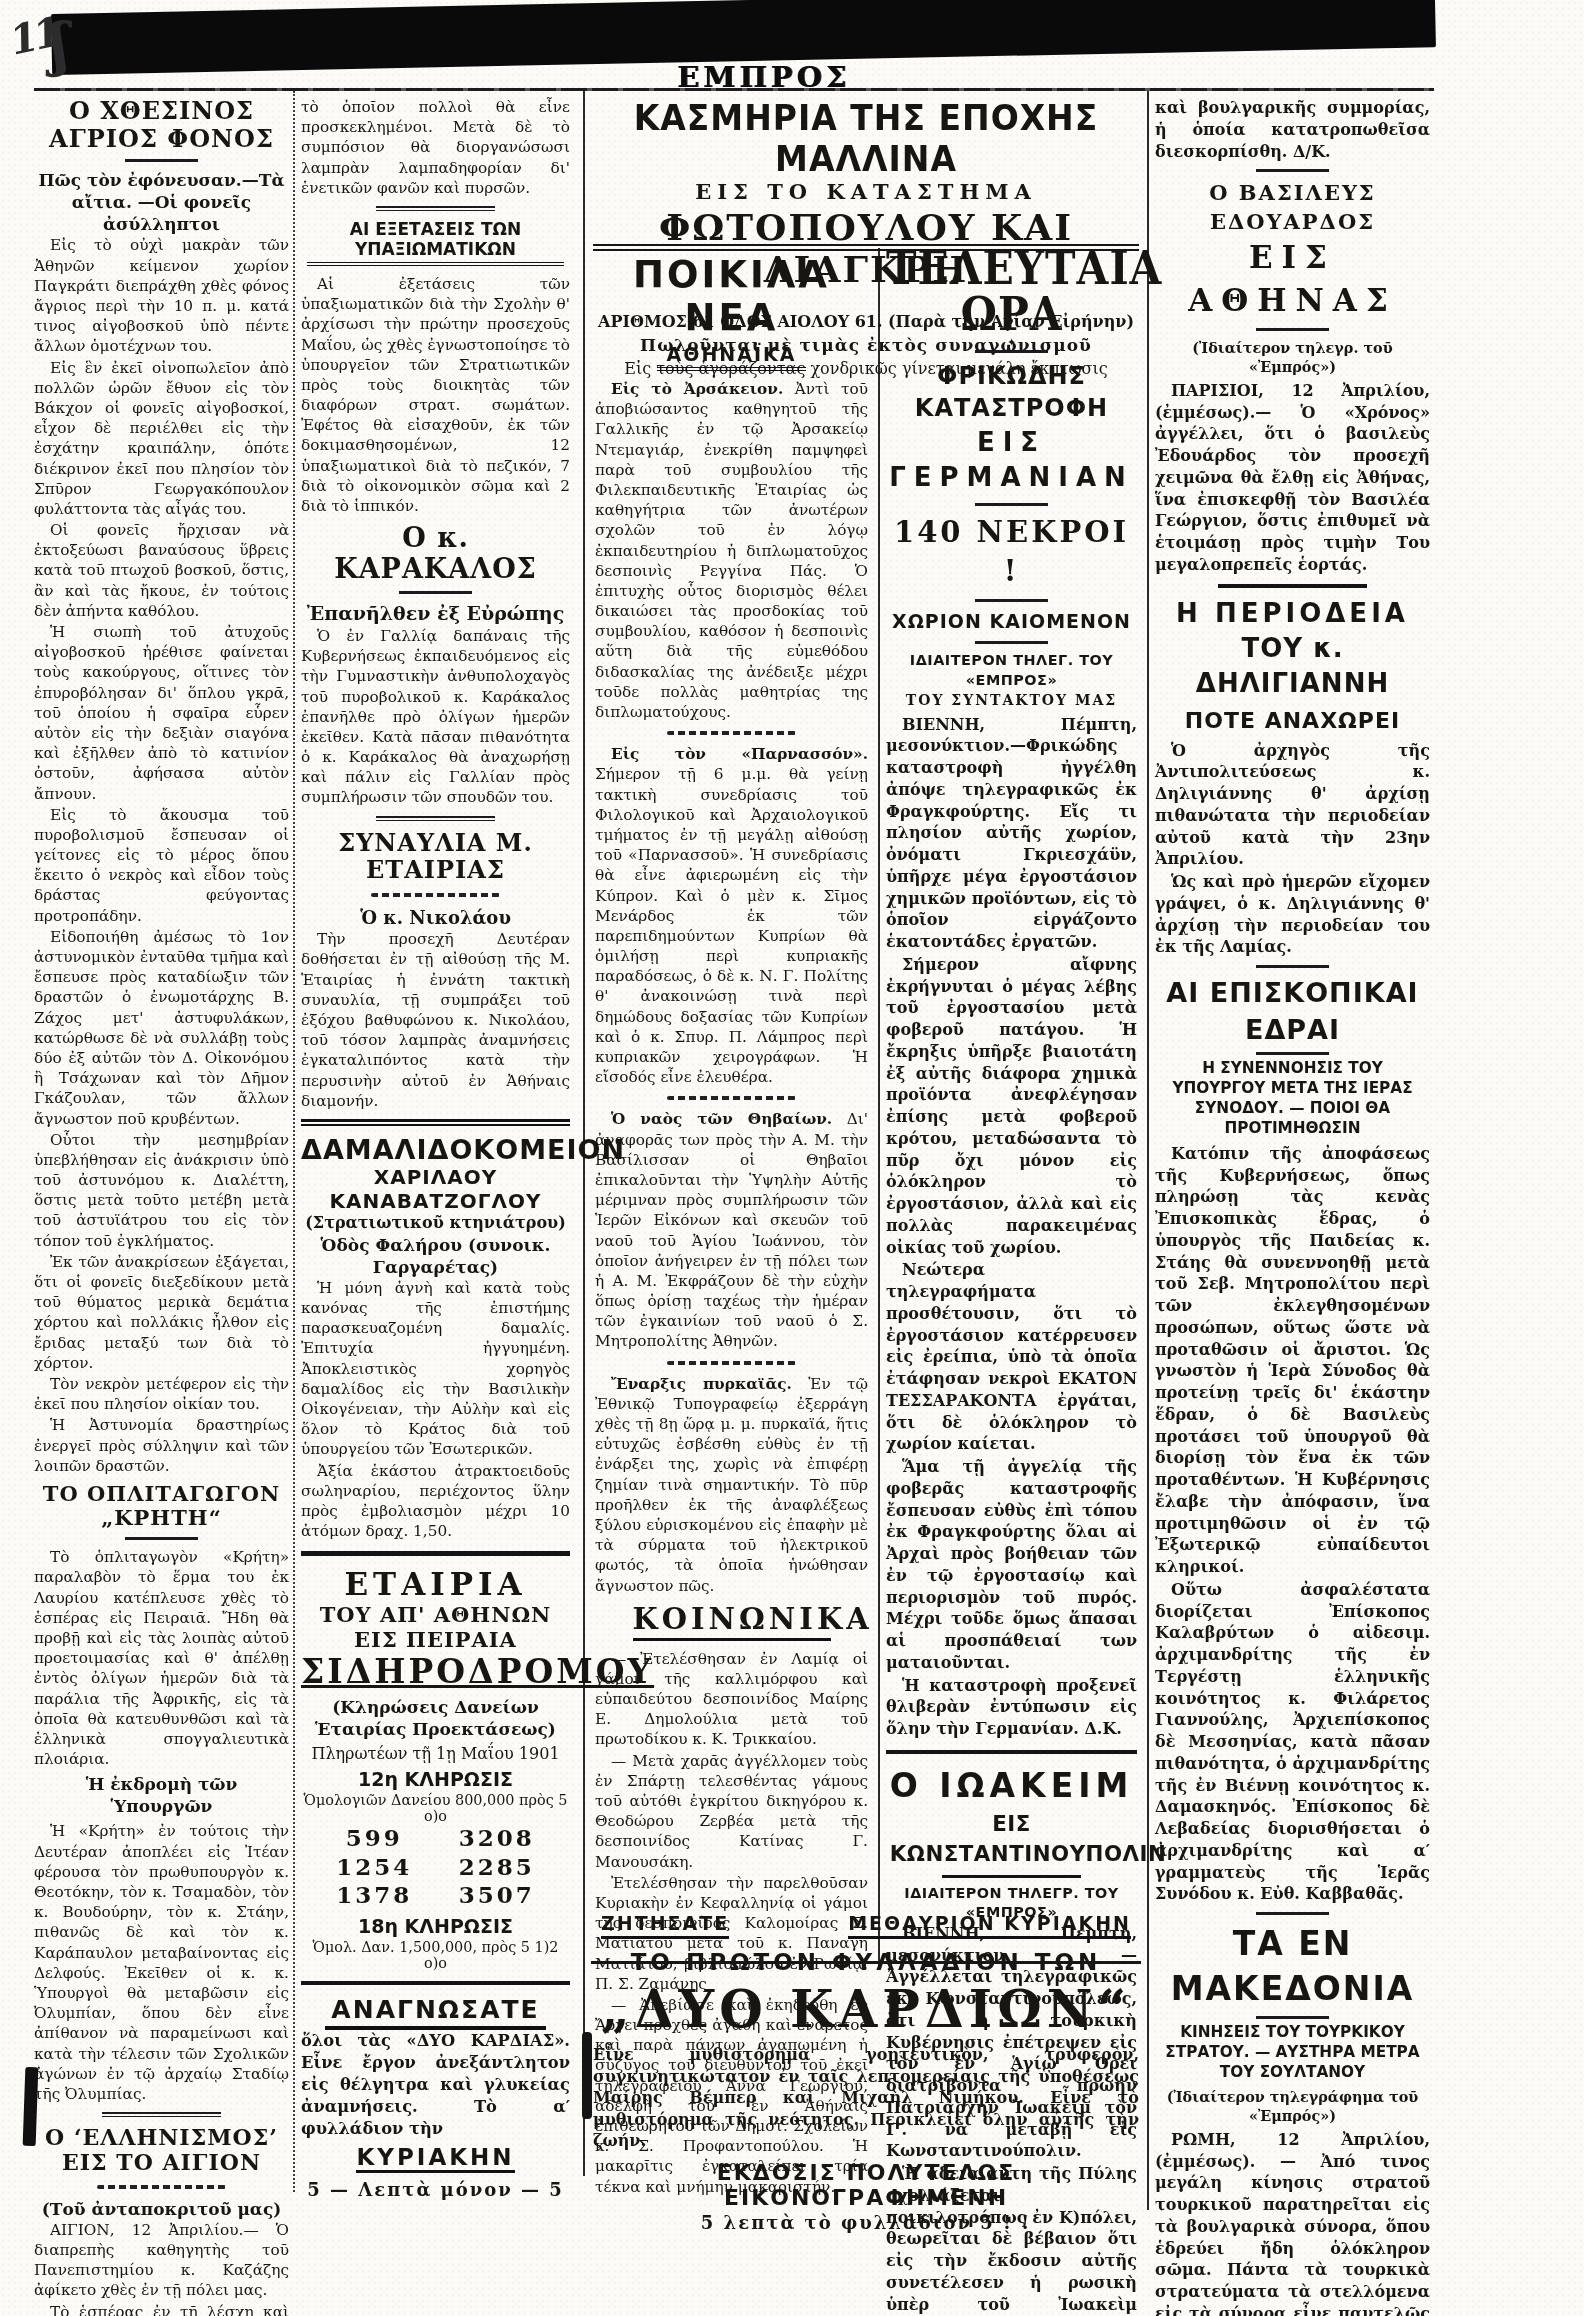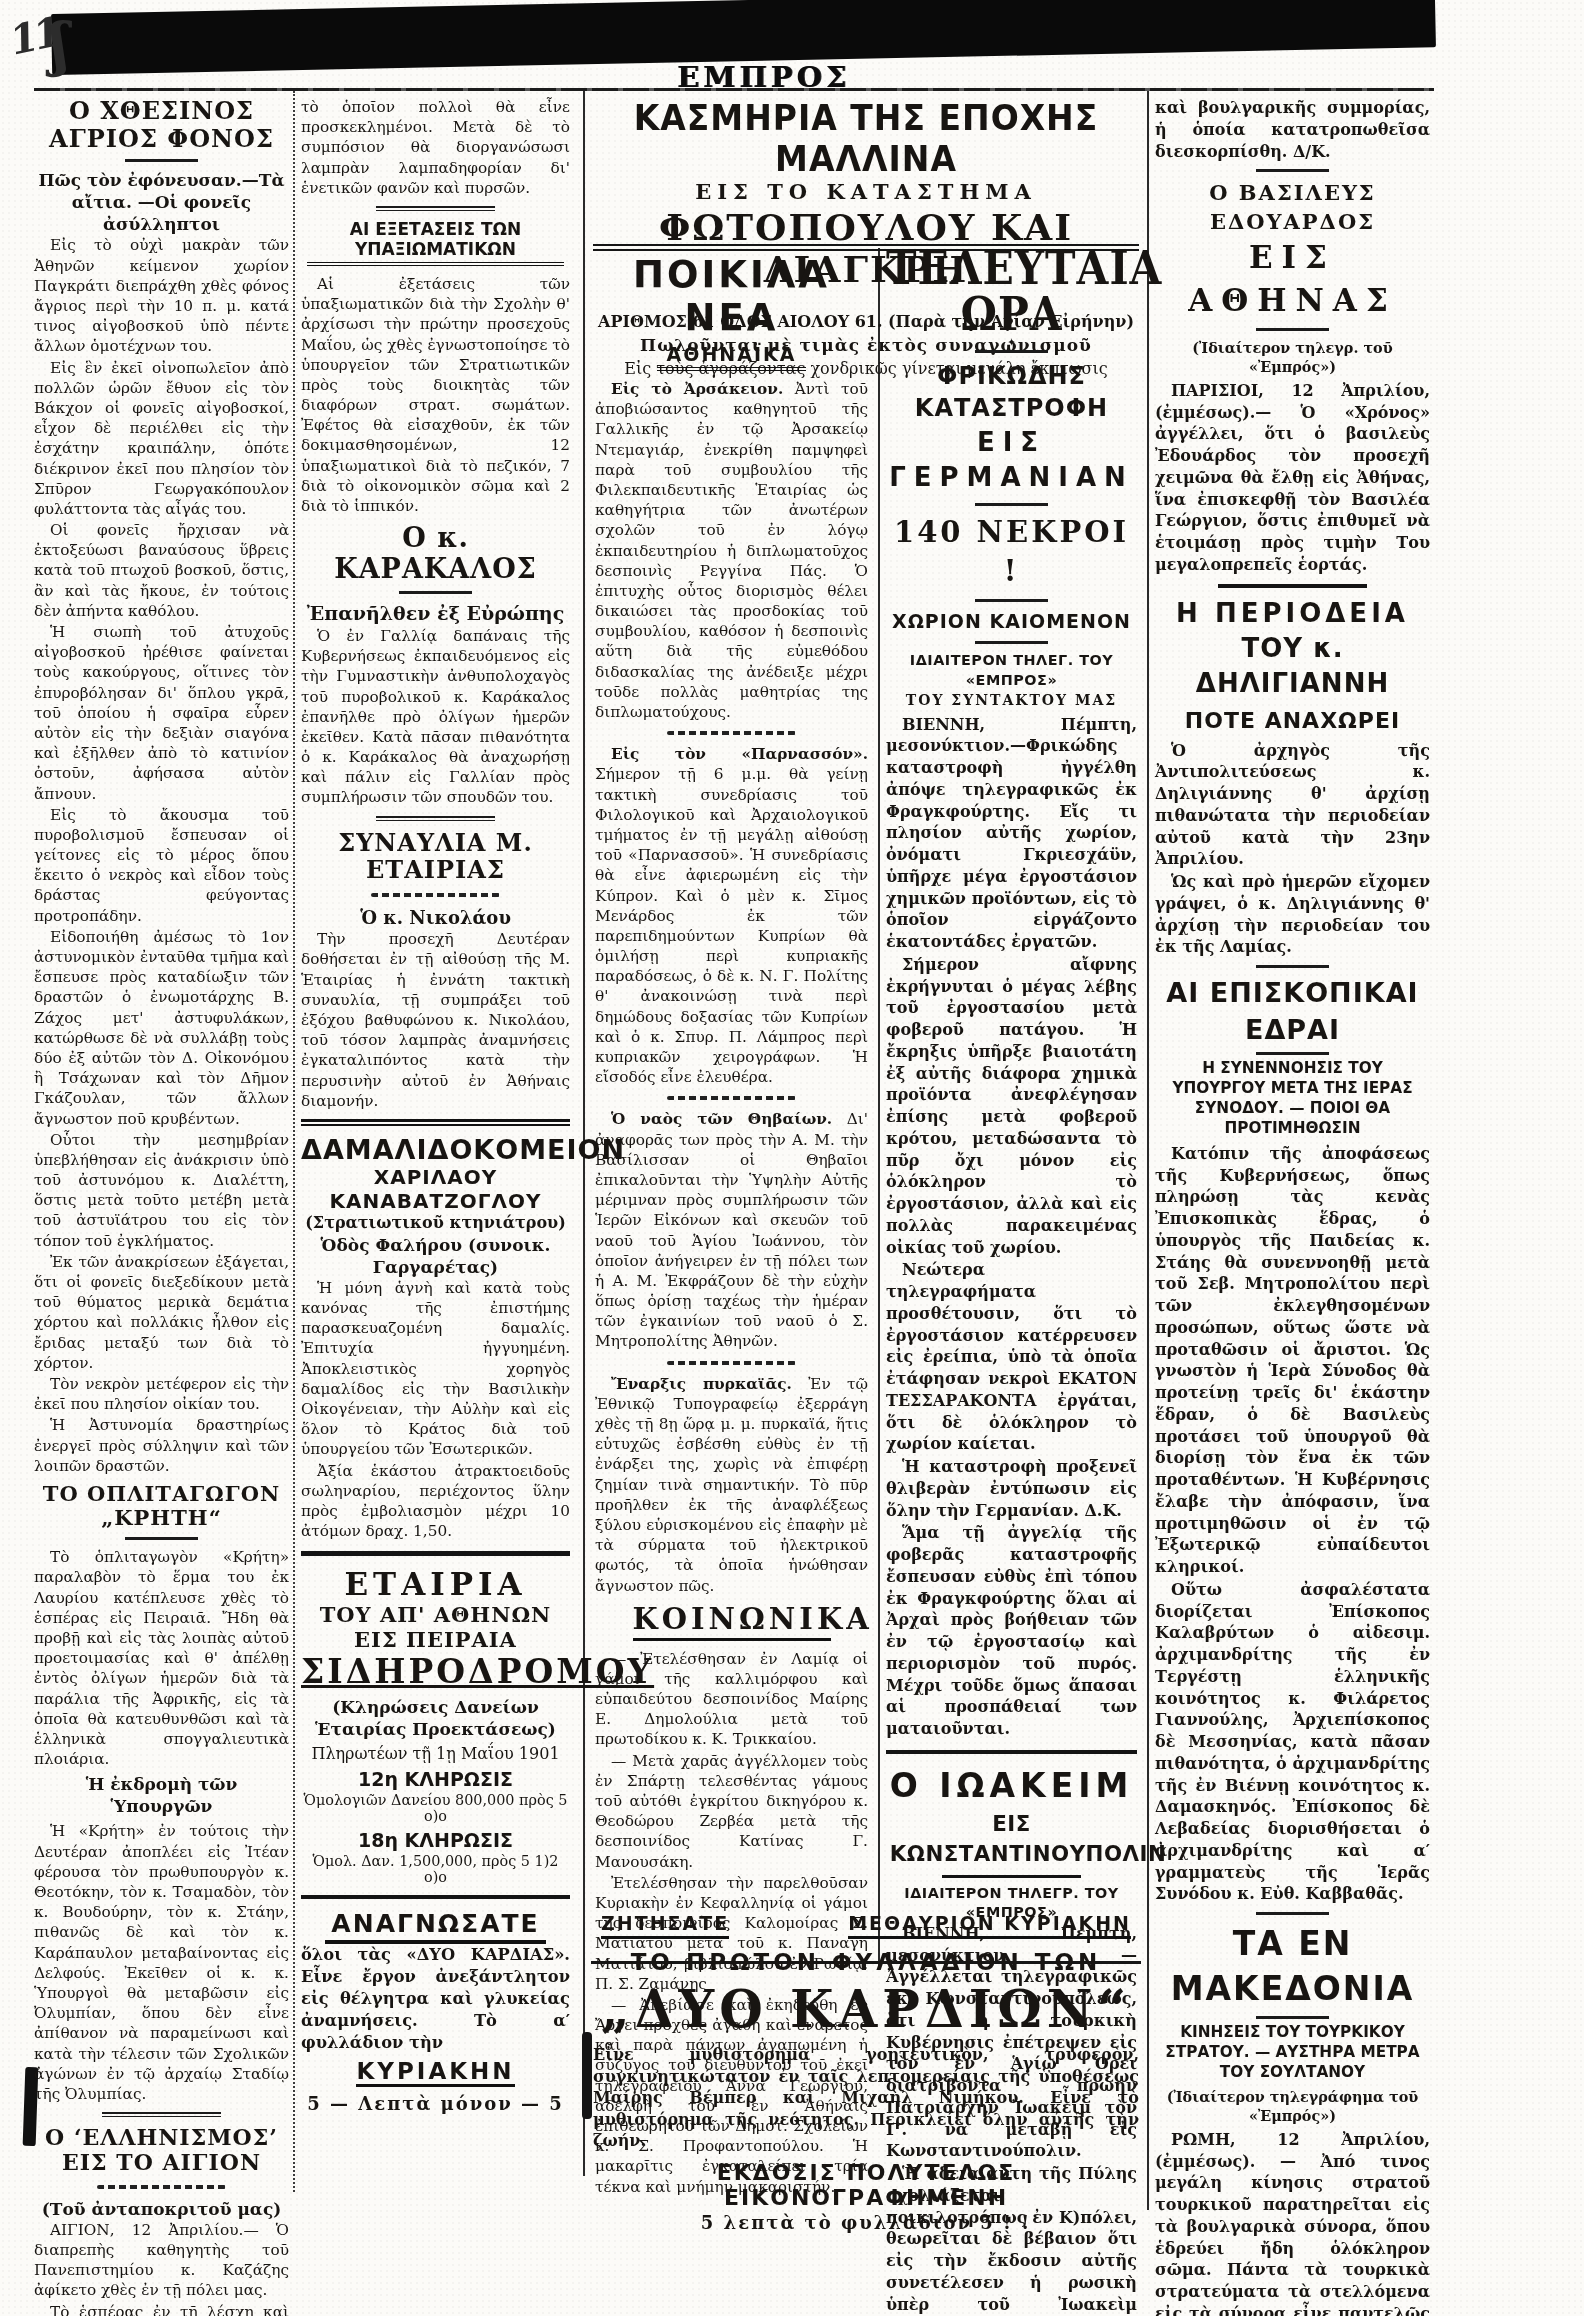--- a/index.html
+++ b/index.html
@@ -203,20 +203,32 @@
       <div class="thick"></div>
     </div>
     <div class="art">
       <div class="etairia1">ΕΤΑΙΡΙΑ</div>
       <div class="etairia2">ΤΟΥ ΑΠ' ΑΘΗΝΩΝ ΕΙΣ ΠΕΙΡΑΙΑ</div>
       <div class="etairia3">ΣΙΔΗΡΟΔΡΟΜΟΥ</div>
       <div class="klir-note">(Κληρώσεις Δανείων Ἑταιρίας Προεκτάσεως)</div>
       <div class="klir-pay">Πληρωτέων τῇ 1ῃ Μαΐου 1901</div>
       <div class="h-slab klir-t">12η ΚΛΗΡΩΣΙΣ</div>
       <div class="klir-s">Ὁμολογιῶν Δανείου 800,000 πρὸς 5 ο)ο</div>
+      <div class="lotto">
+        <div>
+            <p class="num">599</p>
+            <p class="num">1254</p>
+            <p class="num">1378</p>
+          </div>
+        <div>
+            <p class="num">3208</p>
+            <p class="num">2285</p>
+            <p class="num">3507</p>
+          </div>
+      </div>
       <div class="h-slab klir-t">18η ΚΛΗΡΩΣΙΣ</div>
       <div class="klir-s">Ὁμολ. Δαν. 1,500,000, πρὸς 5 1)2 ο)ο</div>
       <div class="thick" style="height:4px"></div>
     </div>
     <div class="art center">
       <div class="h-slab anag-h">ΑΝΑΓΝΩΣΑΤΕ</div>
       <p class="anag-txt">ὅλοι τὰς «ΔΥΟ ΚΑΡΔΙΑΣ». Εἶνε ἔργον ἀνεξάντλητον εἰς θέλγητρα καὶ γλυκείας ἀναμνήσεις. Τὸ α′ φυλλάδιον τὴν</p>
       <div class="h-slab kyriakin">ΚΥΡΙΑΚΗΝ</div>
       <div class="lepta">5 — Λεπτὰ μόνον — 5</div>
       
@@ -270,22 +282,22 @@
       <div class="nekroi">140 ΝΕΚΡΟΙ !</div>
       <div class="d1"></div>
       <div class="h-slab xorion">ΧΩΡΙΟΝ ΚΑΙΟΜΕΝΟΝ</div>
       <div class="d1"></div>
       <div class="cred">ΙΔΙΑΙΤΕΡΟΝ ΤΗΛΕΓ. ΤΟΥ «ΕΜΠΡΟΣ»</div>
       <div class="cred2">ΤΟΥ ΣΥΝΤΑΚΤΟΥ ΜΑΣ</div>
       <div>
           <p class="para">ΒΙΕΝΝΗ, Πέμπτη, μεσονύκτιον.—Φρικώδης καταστροφὴ ἠγγέλθη ἀπόψε τηλεγραφικῶς ἐκ Φραγκφούρτης. Εἴς τι πλησίον αὐτῆς χωρίον, ὀνόματι Γκριεσχάϋν, ὑπῆρχε μέγα ἐργοστάσιον χημικῶν προϊόντων, εἰς τὸ ὁποῖον εἰργάζοντο ἑκατοντάδες ἐργατῶν.</p>
           <p class="para">Σήμερον αἴφνης ἐκρήγνυται ὁ μέγας λέβης τοῦ ἐργοστασίου μετὰ φοβεροῦ πατάγου. Ἡ ἔκρηξις ὑπῆρξε βιαιοτάτη ἐξ αὐτῆς διάφορα χημικὰ προϊόντα ἀνεφλέγησαν ἐπίσης μετὰ φοβεροῦ κρότου, μεταδώσαντα τὸ πῦρ ὄχι μόνον εἰς ὁλόκληρον τὸ ἐργοστάσιον, ἀλλὰ καὶ εἰς πολλὰς παρακειμένας οἰκίας τοῦ χωρίου.</p>
           <p class="para">Νεώτερα τηλεγραφήματα προσθέτουσιν, ὅτι τὸ ἐργοστάσιον κατέρρευσεν εἰς ἐρείπια, ὑπὸ τὰ ὁποῖα ἐτάφησαν νεκροὶ ΕΚΑΤΟΝ ΤΕΣΣΑΡΑΚΟΝΤΑ ἐργάται, ὅτι δὲ ὁλόκληρον τὸ χωρίον καίεται.</p>
+          <p class="para">Ἅμα τῇ ἀγγελίᾳ τῆς φοβερᾶς καταστροφῆς ἔσπευσαν εὐθὺς ἐπὶ τόπου ἐκ Φραγκφούρτης ὅλαι αἱ Ἀρχαὶ πρὸς βοήθειαν τῶν ἐν τῷ ἐργοστασίῳ καὶ περιορισμὸν τοῦ πυρός. Μέχρι τοῦδε ὅμως ἅπασαι αἱ προσπάθειαί των ματαιοῦνται.</p>
           <p class="para">Ἡ καταστροφὴ προξενεῖ θλιβερὰν ἐντύπωσιν εἰς ὅλην τὴν Γερμανίαν.   Δ.Κ.</p>
-          <p class="para">Ἅμα τῇ ἀγγελίᾳ τῆς φοβερᾶς καταστροφῆς ἔσπευσαν εὐθὺς ἐπὶ τόπου ἐκ Φραγκφούρτης ὅλαι αἱ Ἀρχαὶ πρὸς βοήθειαν τῶν ἐν τῷ ἐργοστασίῳ καὶ περιορισμὸν τοῦ πυρός. Μέχρι τοῦδε ὅμως ἅπασαι αἱ προσπάθειαί των ματαιοῦνται.</p>
         </div>
       <div class="thick" style="height:4px"></div>
     </div>
     <div class="art tele">
       <div class="h-slab ioak1">Ο ΙΩΑΚΕΙΜ</div>
       <div class="h-slab ioak2">ΕΙΣ ΚΩΝΣΤΑΝΤΙΝΟΥΠΟΛΙΝ</div>
       <div class="thick" style="height:3px;width:139px;margin:6px auto"></div>
       <div class="cred">ΙΔΙΑΙΤΕΡΟΝ ΤΗΛΕΓΡ. ΤΟΥ «ΕΜΠΡΟΣ»</div>
       <div>
           <p class="para">ΒΙΕΝΝΗ, Πέμπτη, μεσονύκτιον. — Ἀγγέλλεται τηλεγραφικῶς ἐκ Κωνσταντινουπόλεως, ὅτι ἡ τουρκικὴ Κυβέρνησις ἐπέτρεψεν εἰς τὸν ἐν Ἁγίῳ Ὄρει διατρίβοντα πρώην Πατριάρχην Ἰωακεὶμ τὸν Γ′. νὰ μεταβῇ εἰς Κωνσταντινούπολιν.</p>

